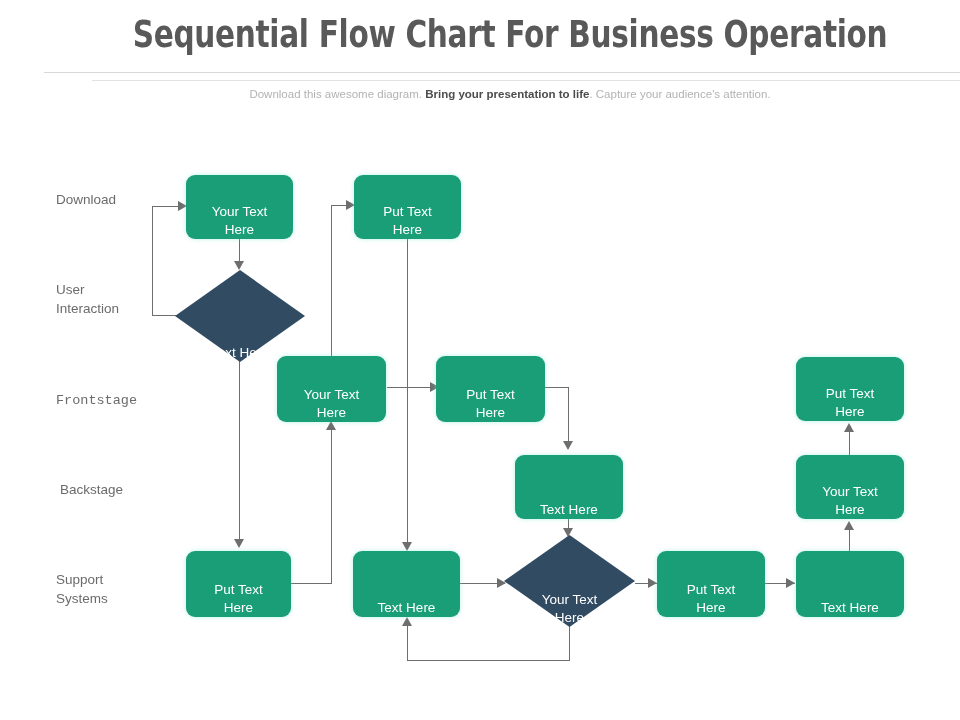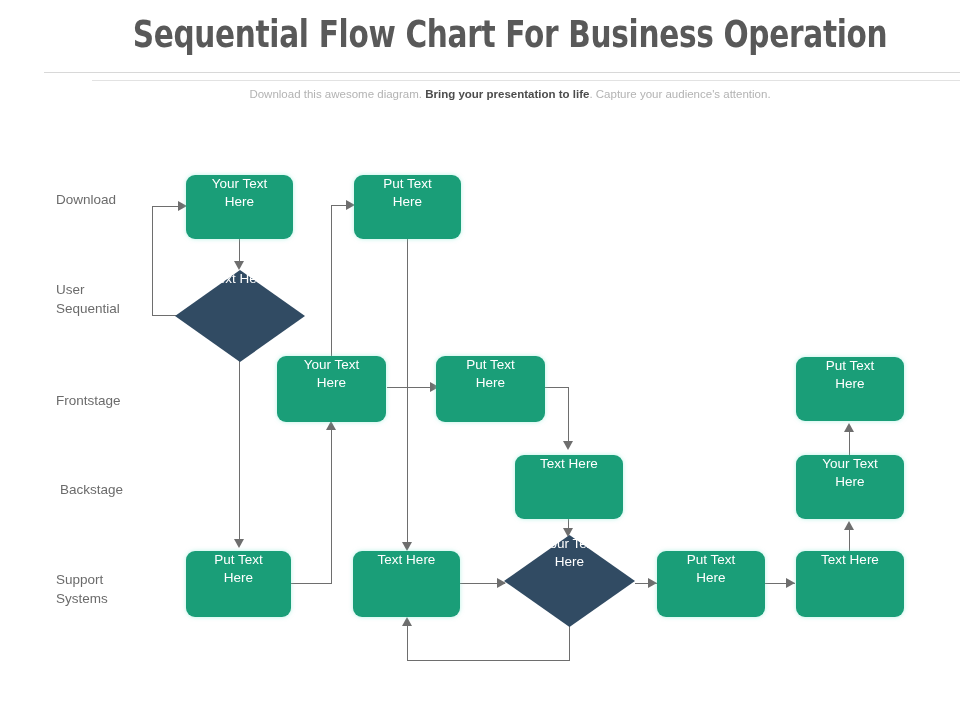--- a/index.html
+++ b/index.html
@@ -85,21 +85,21 @@
     color: #6b6b6b;
     line-height: 19px;
     white-space: pre-line;
   }
 
   
   .node {
     position: absolute;
     box-sizing: border-box;
     display: flex;
-    align-items: flex-start;
+    align-items: flex-end;
     justify-content: center;
     text-align: center;
     color: #ffffff;
     font-size: 13.5px;
     line-height: 18px;
     white-space: pre-line;
     z-index: 5;
   }
   .node.box {
     background: #1a9e78;
@@ -164,22 +164,22 @@
 
   <div class="header">
     <div class="title">Sequential Flow Chart For Business Operation</div>
     <div class="rule-top"></div>
     <div class="rule-bottom"></div>
     <div class="subtitle"><span>Download this awesome diagram. </span><span class="mid">Bring your presentation to life</span><span>. Capture your audience's attention.</span></div>
   </div>
 
   <div class="lane-label" style="left:56px; top:190px;">Download</div>
   <div class="lane-label" style="left:56px; top:280px;">User
-Sequential</div>
-  <div class="lane-label" style="left:56px; top:391px;">Frontstage</div>
+Interaction</div>
+  <div class="lane-label" style="left:56px; top:391px;font-family:Liberation Mono, monospace;">Frontstage</div>
   <div class="lane-label" style="left:60px; top:480px;">Backstage</div>
   <div class="lane-label" style="left:56px; top:570px;">Support
 Systems</div>
 
   <div class="conn h" style="left:152px; top:315px; width:28px;"></div>
   <div class="conn v" style="left:152px; top:206px; height:110px;"></div>
   <div class="conn h" style="left:152px; top:206px; width:30px;"></div>
   <div class="arrow right" style="left:178px; top:201px;"></div>
 
   <div class="conn v" style="left:239px; top:239px; height:24px;"></div>

